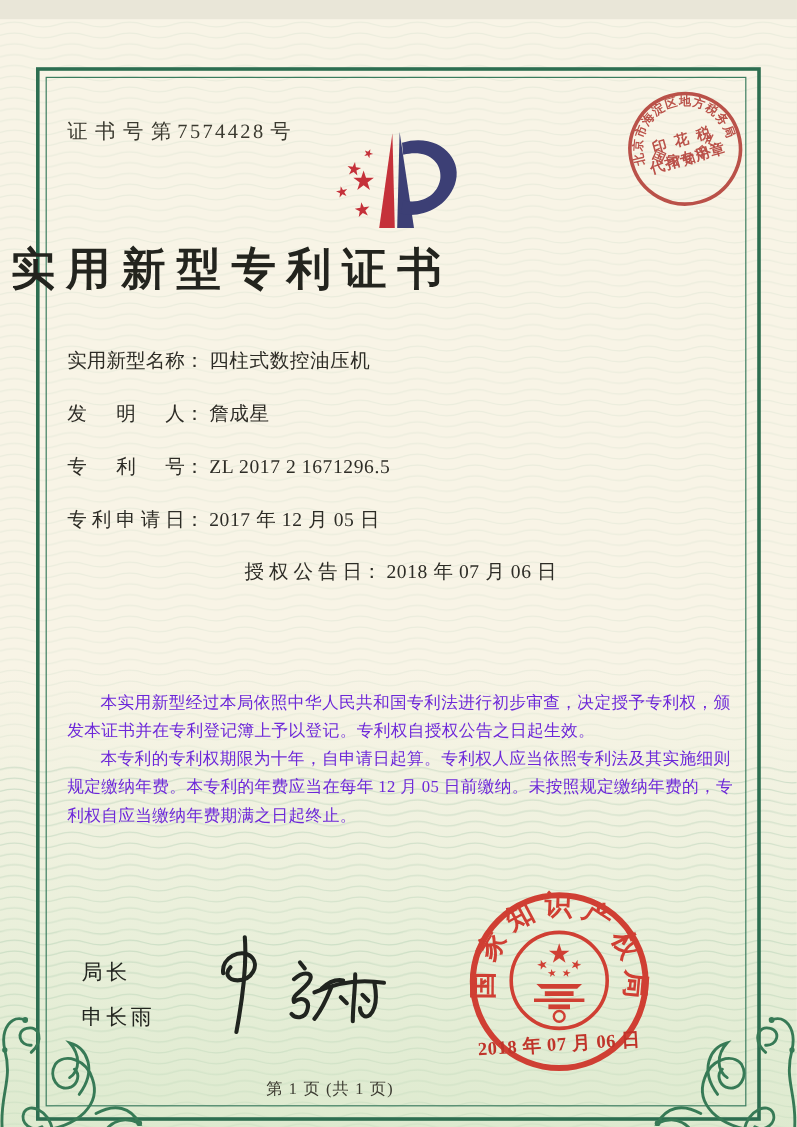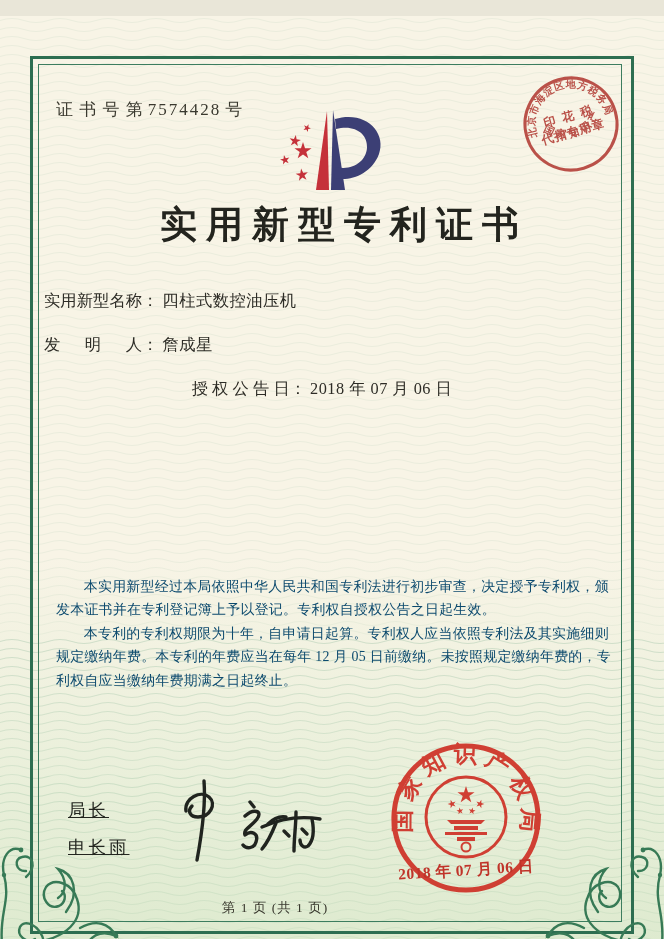--- a/index.html
+++ b/index.html
@@ -21,36 +21,36 @@
   .content{position:absolute;left:0;top:0;width:664px;height:939px;z-index:5;}
 
   .cert-no{position:absolute;left:56px;top:82px;font-size:17px;letter-spacing:1px;color:#3a392f;}
   .cert-no .num{letter-spacing:2px;margin:0 4px;}
 
   .logo{position:absolute;left:270px;top:82px;}
   .tax-stamp{position:absolute;left:507px;top:44px;transform:rotate(-16deg);opacity:0.92;z-index:6;}
 
   .title{
     position:absolute;left:0;top:184px;width:528px;margin:0;
-    text-align:right;font-size:37px;font-weight:700;color:#23241e;
+    text-align:left;font-size:37px;font-weight:700;color:#23241e;
     letter-spacing:9px;text-indent:9px;
   }
 
-  .fields{position:absolute;left:44px;top:272px;width:556px;font-size:16.3px;color:#2d2c26;}
+  .fields{position:absolute;left:56px;top:272px;width:556px;font-size:16.3px;color:#2d2c26;}
   .field-row{margin-bottom:19px;line-height:25px;}
   .lbl{display:inline-block;width:98px;text-align:justify;text-align-last:justify;vertical-align:top;}
   .val{letter-spacing:0.5px;}
   .val-block{display:inline-block;width:438px;vertical-align:top;letter-spacing:0.5px;}
   .grant-row{display:flex;justify-content:center;margin-top:3px;}
   .grant-no .lbl2{letter-spacing:2px;}
 
-  .paragraphs{position:absolute;left:56px;top:559px;width:556px;font-size:13.9px;line-height:23.4px;color:#0c4a6e;}
+  .paragraphs{position:absolute;left:56px;top:559px;width:556px;font-size:13.9px;line-height:23.4px;color:#6d28d9;}
   .paragraphs p{margin:0;text-indent:2em;letter-spacing:0.3px;}
 
-  .signer{position:absolute;left:68px;top:782px;font-size:17.5px;letter-spacing:3px;color:#22251f;z-index:6;text-decoration:underline;}
+  .signer{position:absolute;left:68px;top:782px;font-size:17.5px;letter-spacing:3px;color:#22251f;z-index:6;}
   .signer div{margin-bottom:13px;}
   .signature-svg{position:absolute;left:150px;top:745px;z-index:6;}
 
   .seal{position:absolute;left:366px;top:702px;z-index:7;opacity:0.95;}
   .seal-date{
     position:absolute;left:398px;top:842px;width:210px;z-index:8;
     color:#c0342a;font-size:15.5px;font-weight:600;letter-spacing:0.5px;
     transform:rotate(-3.5deg);
   }
   .footer{position:absolute;left:0;top:883px;width:550px;text-align:center;font-size:13.5px;letter-spacing:1px;color:#3a392f;z-index:6;}
@@ -144,20 +144,28 @@
     <h1 class="title">实用新型专利证书</h1>
 
     <div class="fields">
       <div class="field-row">
         <span class="lbl">实用新型名称</span><span>：</span>
         <span class="val">四柱式数控油压机</span>
       </div>
       <div class="field-row">
         <span class="lbl">发明人</span><span>：</span>
         <span class="val">詹成星</span>
+      </div>
+      <div class="field-row">
+        <span class="lbl">专利号</span><span>：</span>
+        <span class="val">ZL 2017 2 1671296.5</span>
+      </div>
+      <div class="field-row">
+        <span class="lbl">专利申请日</span><span>：</span>
+        <span class="val">2017 年 12 月 05 日</span>
       </div>
       <div class="field-row grant-row">
         <span>
           <span class="lbl">授权公告日</span><span>：</span>
           <span class="val">2018 年 07 月 06 日</span>
         </span>
       </div>
     </div>
 
     <div class="paragraphs">

